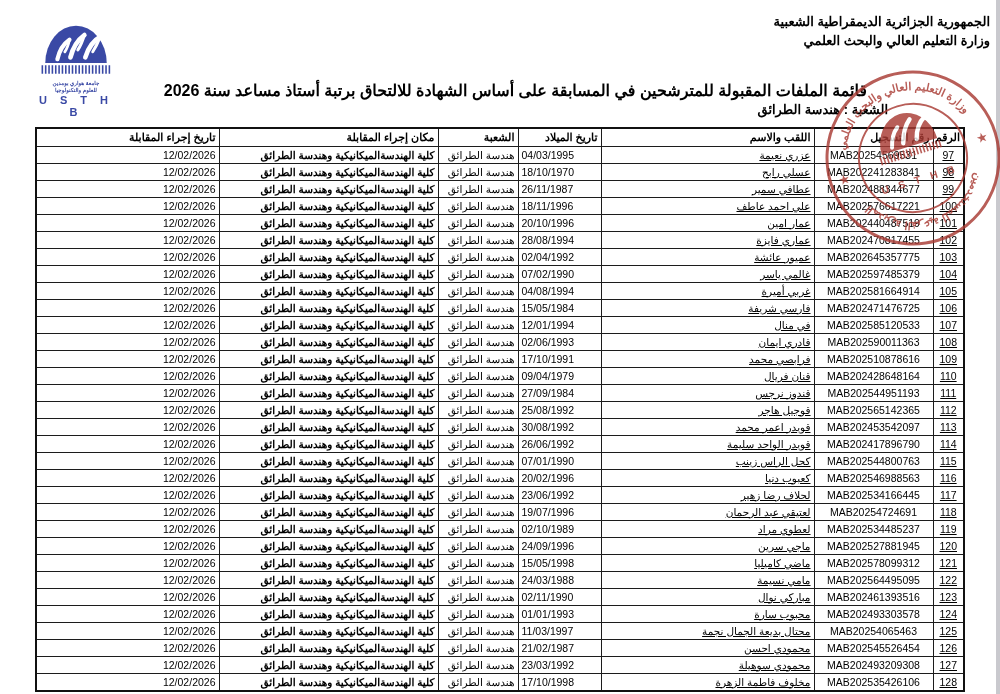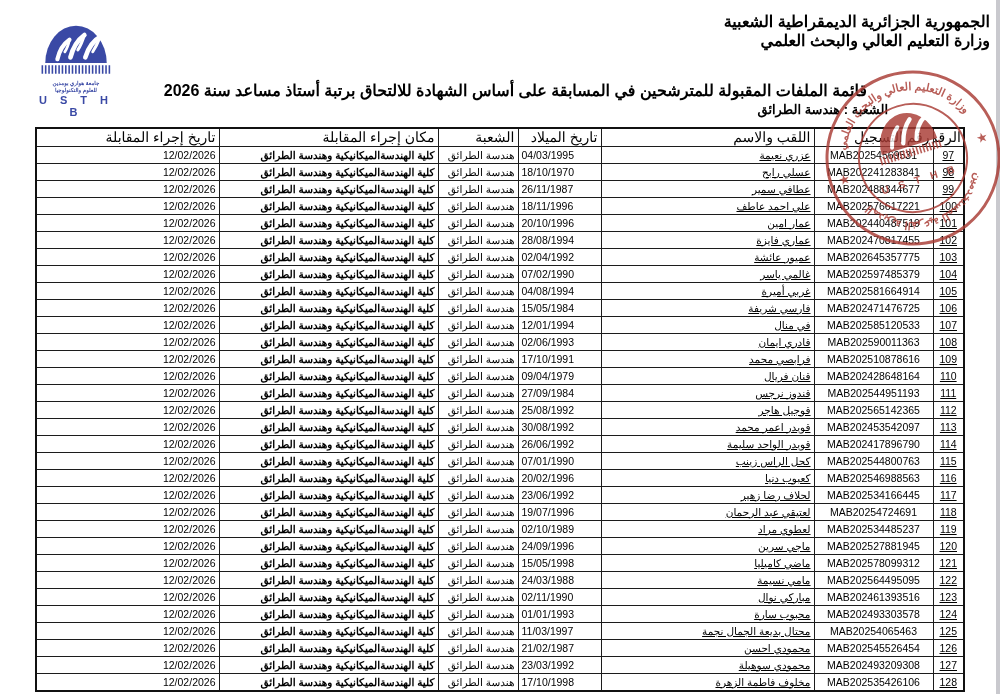--- a/index.html
+++ b/index.html
@@ -9,33 +9,33 @@
   }
   .page-edge{position:absolute;top:0;right:0;width:4px;height:694px;background:#c9c9ce;}
 
   
   .logo{position:absolute;top:22px;left:34px;width:84px;text-align:center;color:#3a49a5;}
   .logo .ar{font-size:5.5px;font-weight:bold;line-height:6.5px;letter-spacing:.5px;}
   .logo .latin{font-size:11px;font-weight:bold;letter-spacing:5px;margin-top:1px;}
 
   
   .gov{position:absolute;top:13px;right:10px;text-align:right;direction:rtl;
-       font-weight:bold;font-size:16px;line-height:18.5px;}
+       font-weight:bold;font-size:13px;line-height:18.5px;}
   .doc-title{position:absolute;top:81px;right:133px;direction:rtl;
        font-weight:bold;font-size:16px;white-space:nowrap;}
   .doc-subtitle{position:absolute;top:102px;right:112px;direction:rtl;
        font-weight:bold;font-size:13px;white-space:nowrap;}
 
   
   table.list{position:absolute;top:127px;left:35px;width:928px;direction:rtl;
        border-collapse:collapse;table-layout:fixed;}
   table.list th,table.list td{
        border:1px solid #1c1c1c;padding:0 3px;white-space:nowrap;overflow:hidden;
        font-size:10.5px;height:16px;line-height:15px;}
-  table.list th{height:17px;font-weight:normal;text-align:right;font-size:14px;}
+  table.list th{height:17px;font-weight:bold;text-align:right;font-size:11px;}
   table.list{border:2px solid #111;}
   td.c0{text-align:center;text-decoration:underline;}
   td.c1{text-align:center;font-size:10.5px;}
   td.c2{text-align:right;text-decoration:underline;}
   td.c3{text-align:left;}
   td.c4{text-align:right;}
   td.c5{text-align:right;font-weight:bold;}
   td.c6{text-align:right;padding-left:6px;}
 
   .footer-page{position:absolute;top:698px;left:481px;font-size:11.5px;}

